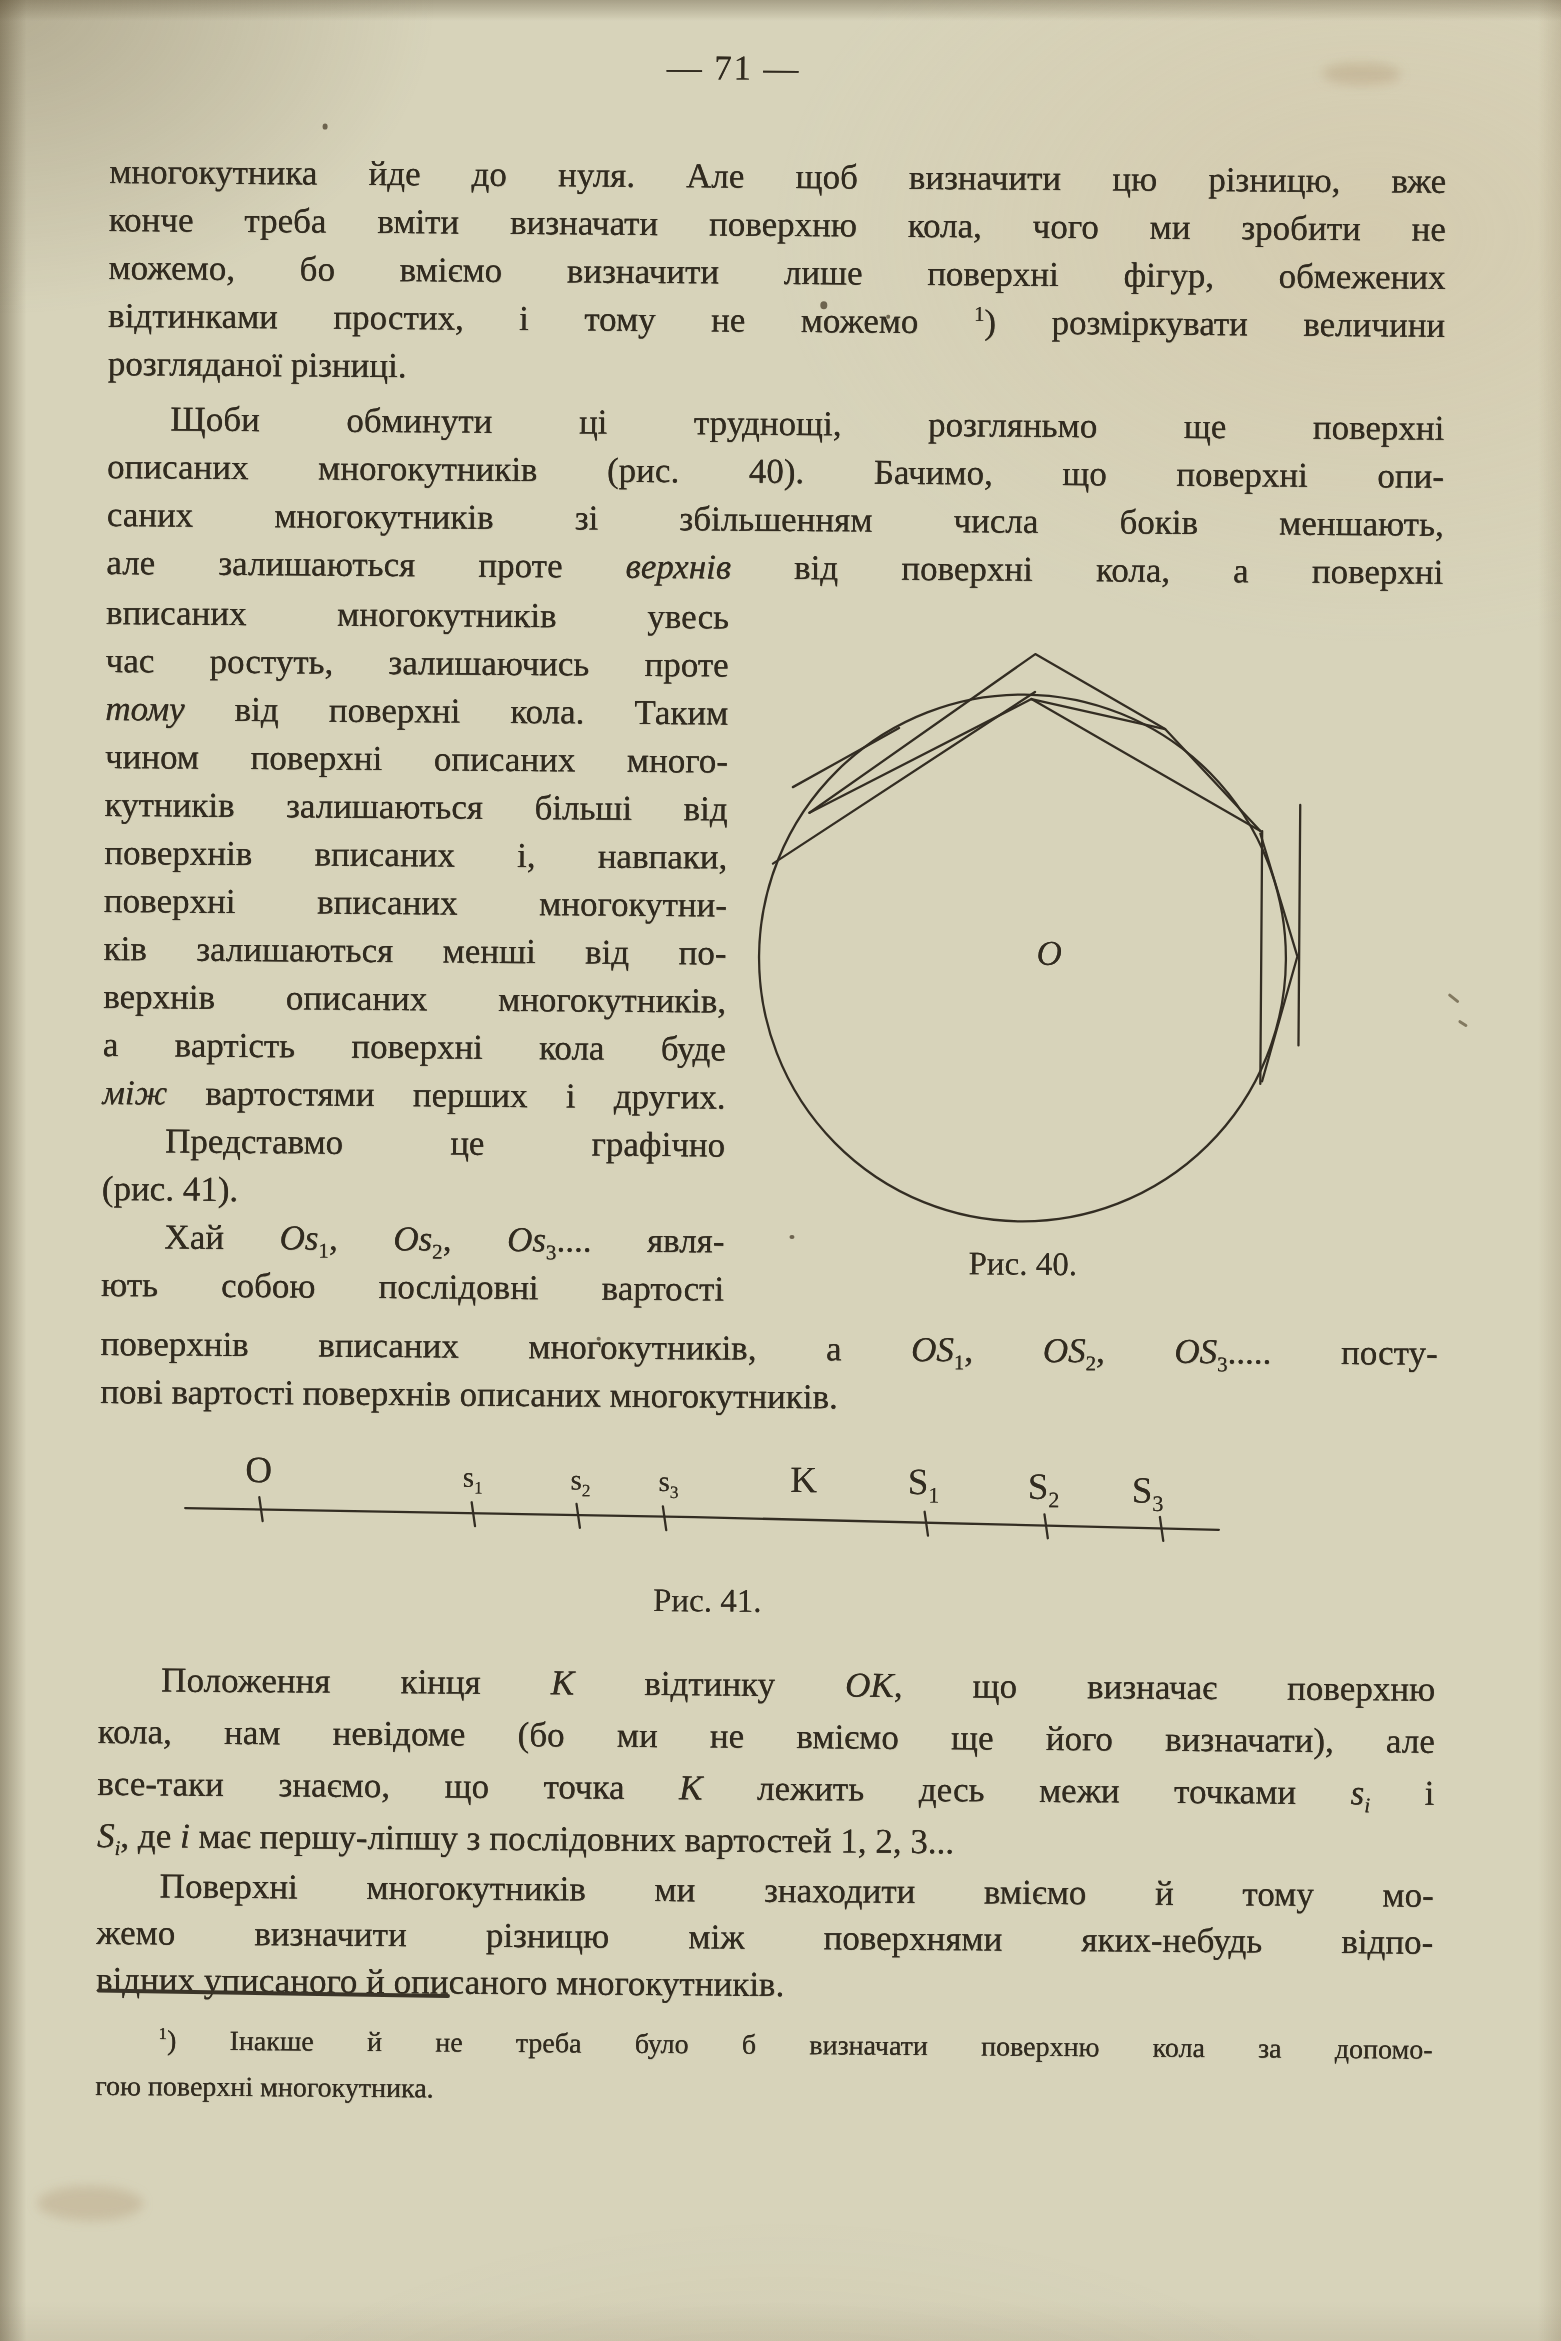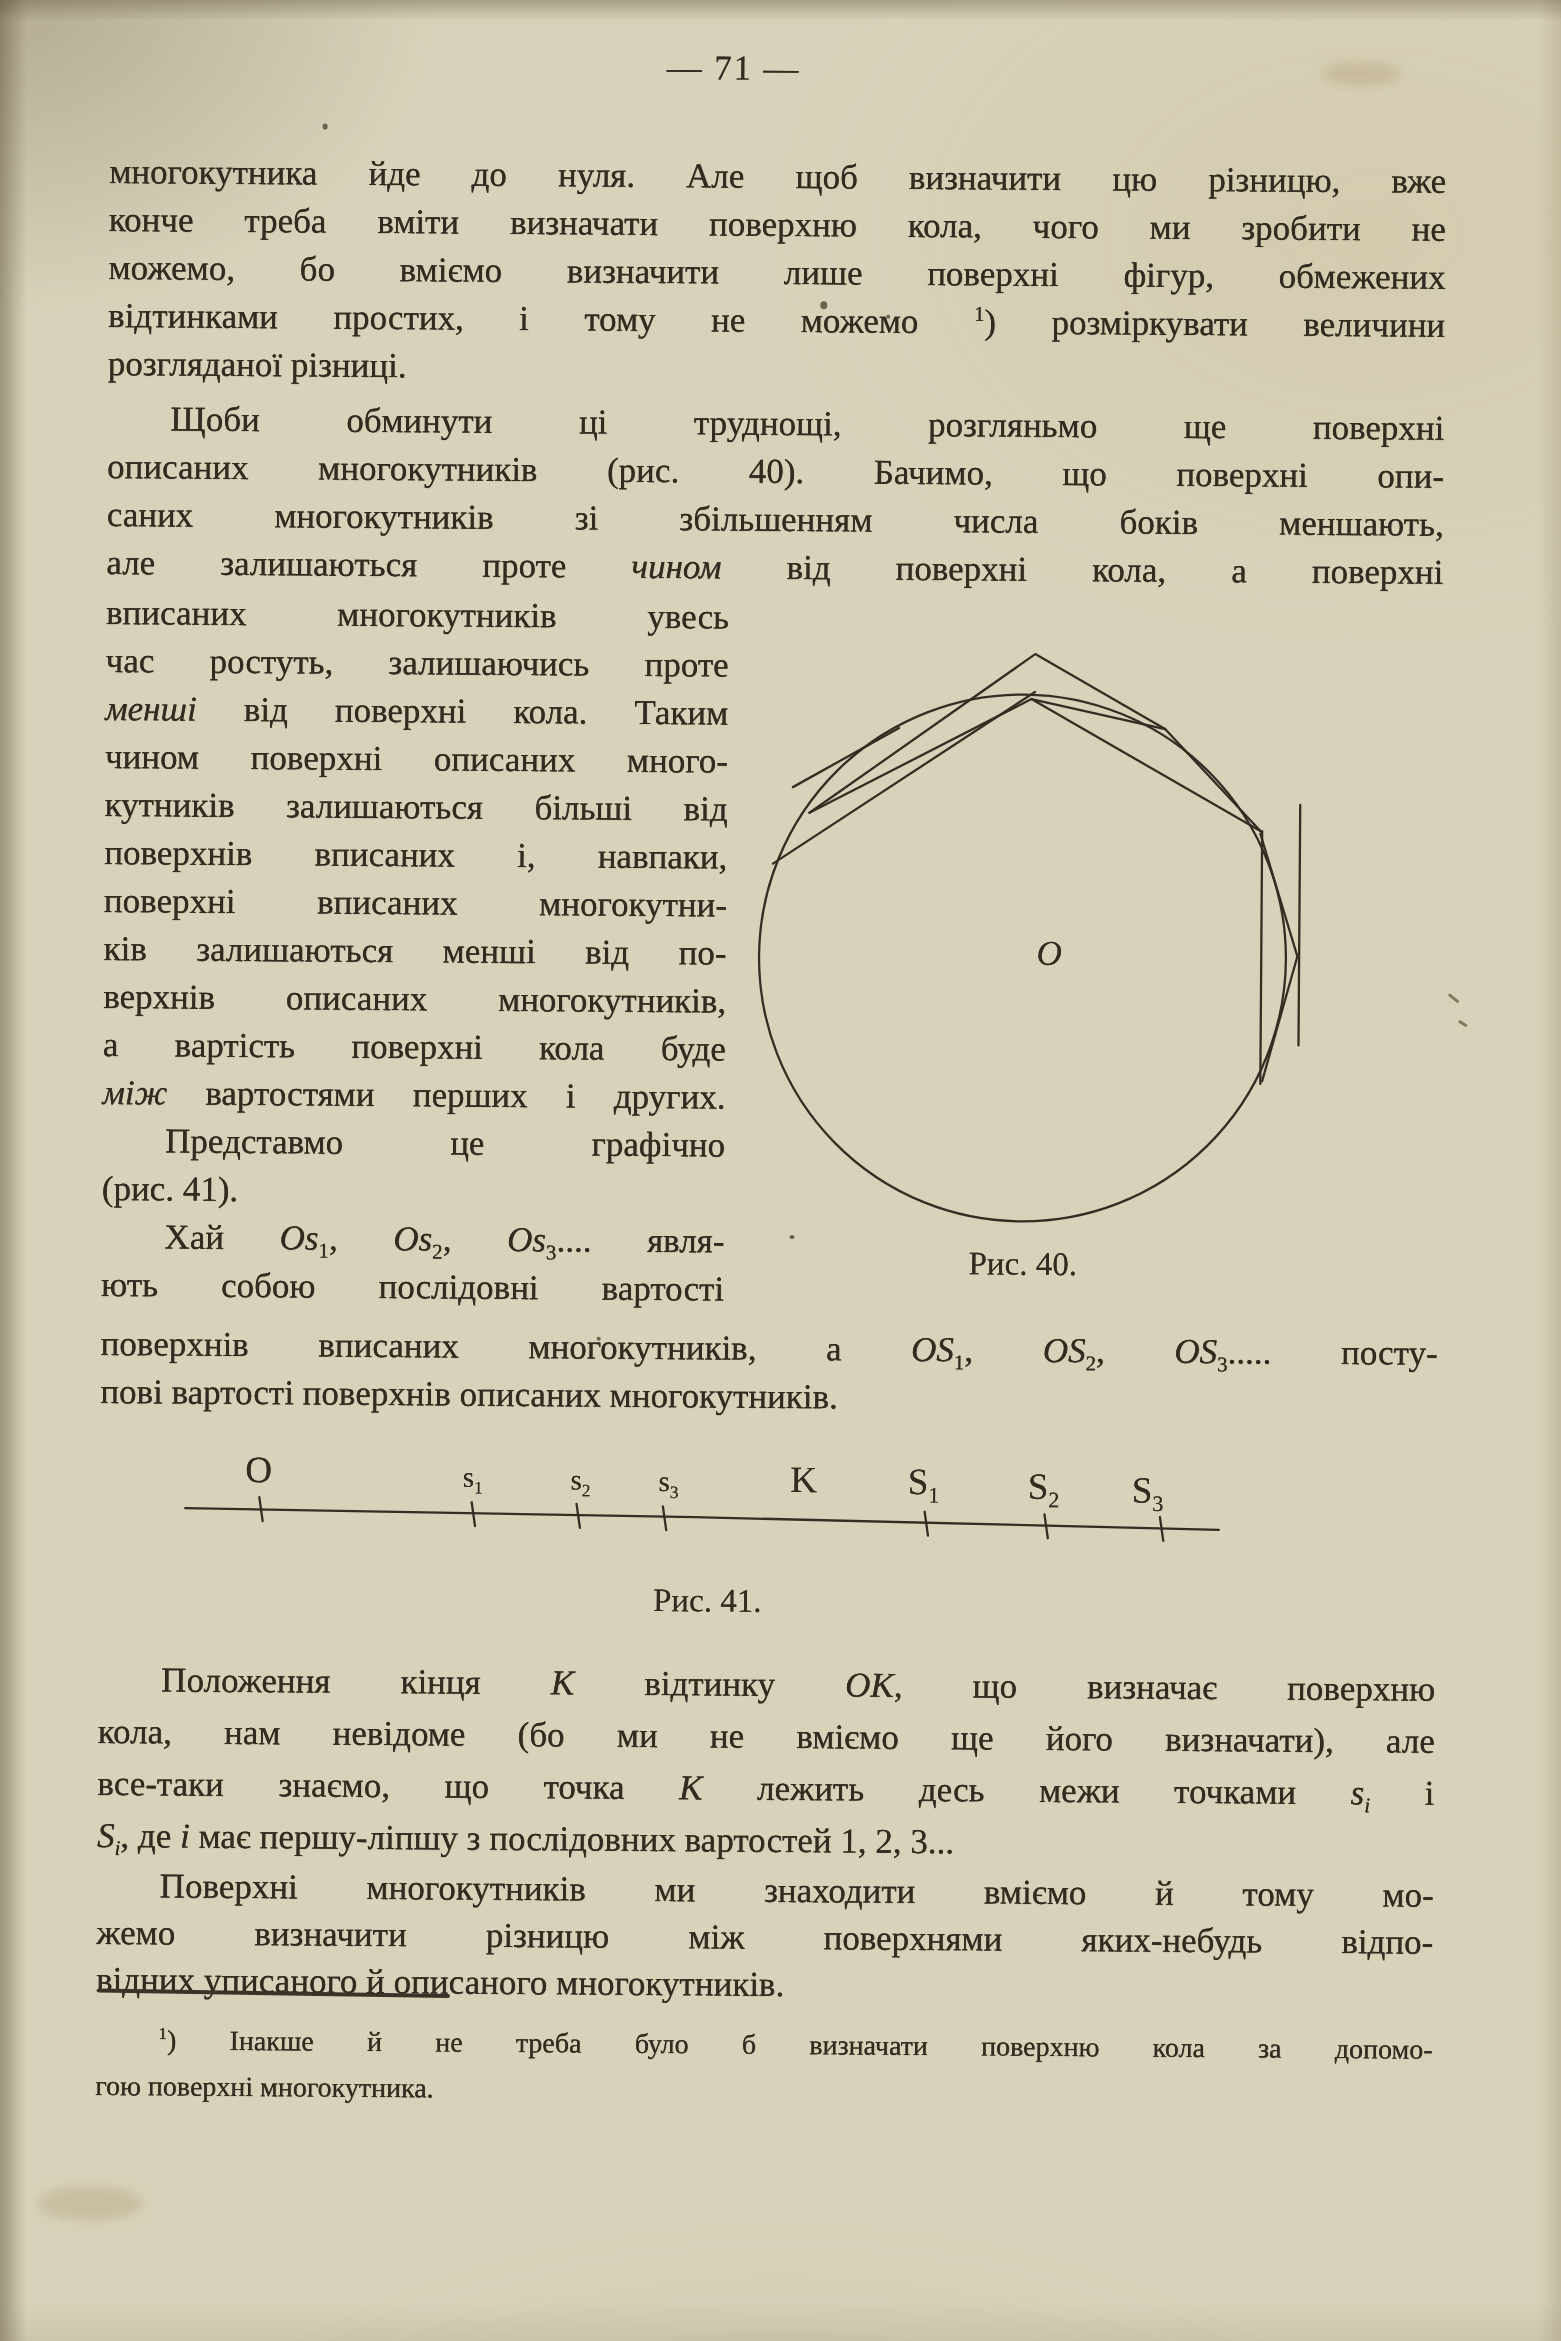--- a/index.html
+++ b/index.html
@@ -57,27 +57,27 @@
       <div class="pline">конче треба вміти визначати поверхню кола, чого ми зробити не</div>
       <div class="pline">можемо, бо вміємо визначити лише поверхні фігур, обмежених</div>
       <div class="pline">відтинками простих, і тому не можемо <sup>1</sup>) розміркувати величини</div>
       <div class="pline endline">розгляданої різниці.</div>
     </div>
 
   <div class="tb" style="left:110px;top:395px;width:1337px;">
       <div class="pline ind">Щоби обминути ці труднощі, розгляньмо ще поверхні</div>
       <div class="pline">описаних многокутників (рис. 40). Бачимо, що поверхні опи-</div>
       <div class="pline">саних многокутників зі збільшенням числа боків меншають,</div>
-      <div class="pline">але залишаються проте <i>чином</i> від поверхні кола, а поверхні</div>
+      <div class="pline">але залишаються проте <i>верхнів</i> від поверхні кола, а поверхні</div>
     </div>
 
   <div class="tb" style="left:110px;top:589px;width:623px;">
       <div class="pline">вписаних многокутників увесь</div>
       <div class="pline">час ростуть, залишаючись проте</div>
-      <div class="pline"><i>менші</i> від поверхні кола. Таким</div>
+      <div class="pline"><i>тому</i> від поверхні кола. Таким</div>
       <div class="pline">чином поверхні описаних много-</div>
       <div class="pline">кутників залишаються більші від</div>
       <div class="pline">поверхнів вписаних і, навпаки,</div>
       <div class="pline">поверхні вписаних многокутни-</div>
       <div class="pline">ків залишаються менші від по-</div>
       <div class="pline">верхнів описаних многокутників,</div>
       <div class="pline">а вартість поверхні кола буде</div>
       <div class="pline"><i>між</i> вартостями перших і других.</div>
       <div class="pline ind">Представмо це графічно</div>
       <div class="pline endline">(рис. 41).</div>

